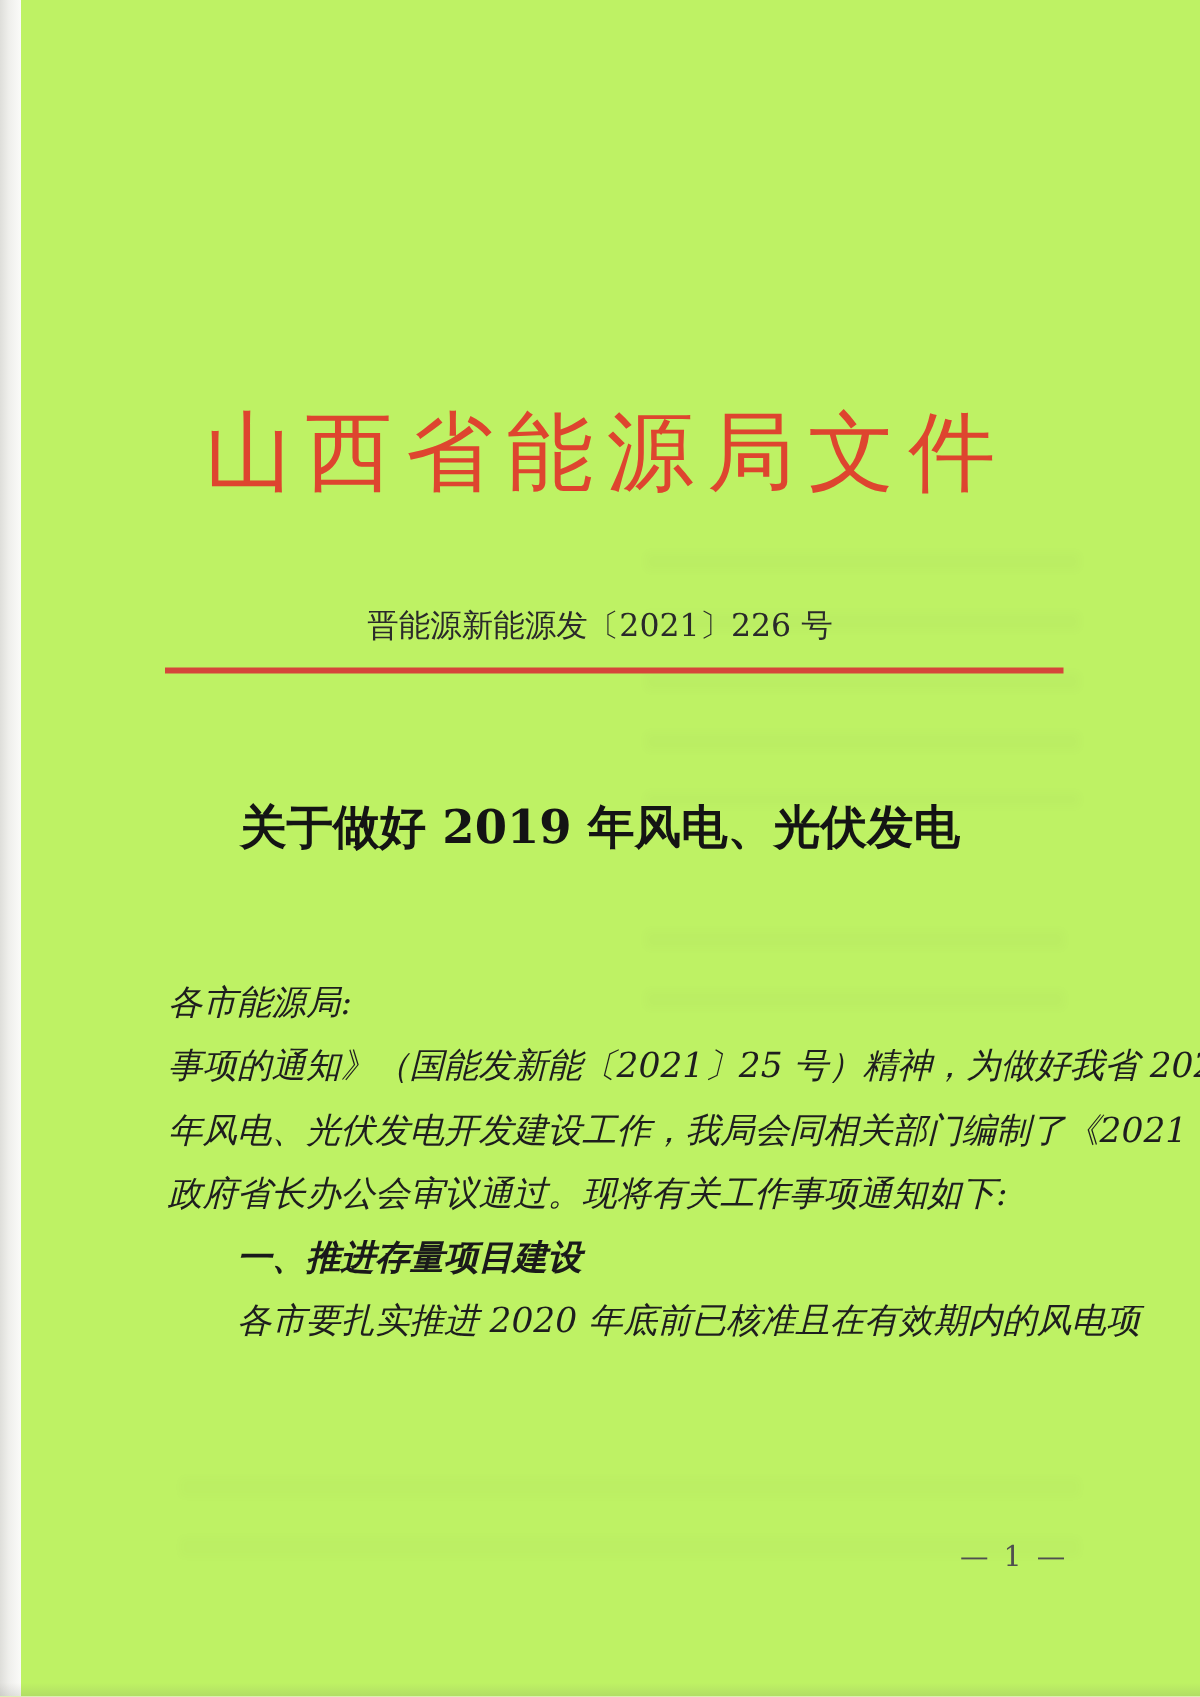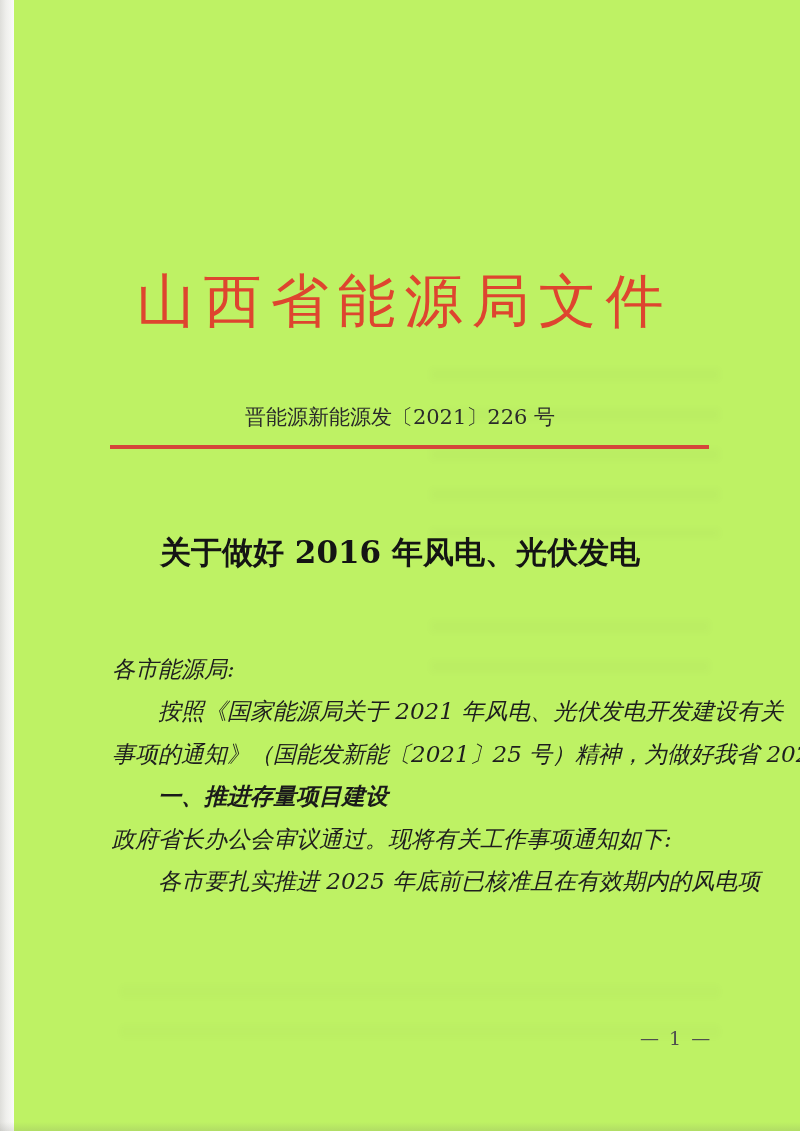--- a/index.html
+++ b/index.html
@@ -132,27 +132,27 @@
   <div class="scan-artifact artifact-2"></div>
   <div class="scan-artifact artifact-3"></div>
 
   <div class="header-title">山西省能源局文件</div>
 
   <div class="doc-number">晋能源新能源发〔2021〕226 号</div>
 
   <div class="red-rule"></div>
 
   <div class="doc-title">
-    <div>关于做好 2016 年风电、光伏发电</div>
+    <div>关于做好 2019 年风电、光伏发电</div>
   </div>
 
   <div class="body-block">
     <div class="body-line">各市能源局:</div>
-    <div class="body-line indent fill">按照《国家能源局关于 2021 年风电、光伏发电开发建设有关</div>
     <div class="body-line fill">事项的通知》（国能发新能〔2021〕25 号）精神，为做好我省 2021</div>
+    <div class="body-line fill">年风电、光伏发电开发建设工作，我局会同相关部门编制了《2021</div>
+    <div class="body-line">政府省长办公会审议通过。现将有关工作事项通知如下:</div>
     <div class="body-line indent heading">一、推进存量项目建设</div>
-    <div class="body-line">政府省长办公会审议通过。现将有关工作事项通知如下:</div>
-    <div class="body-line indent fill">各市要扎实推进 2025 年底前已核准且在有效期内的风电项</div>
+    <div class="body-line indent fill">各市要扎实推进 2020 年底前已核准且在有效期内的风电项</div>
   </div>
 
   <div class="page-number">— 1 —</div>
 
 </div>
 
 </body></html>

